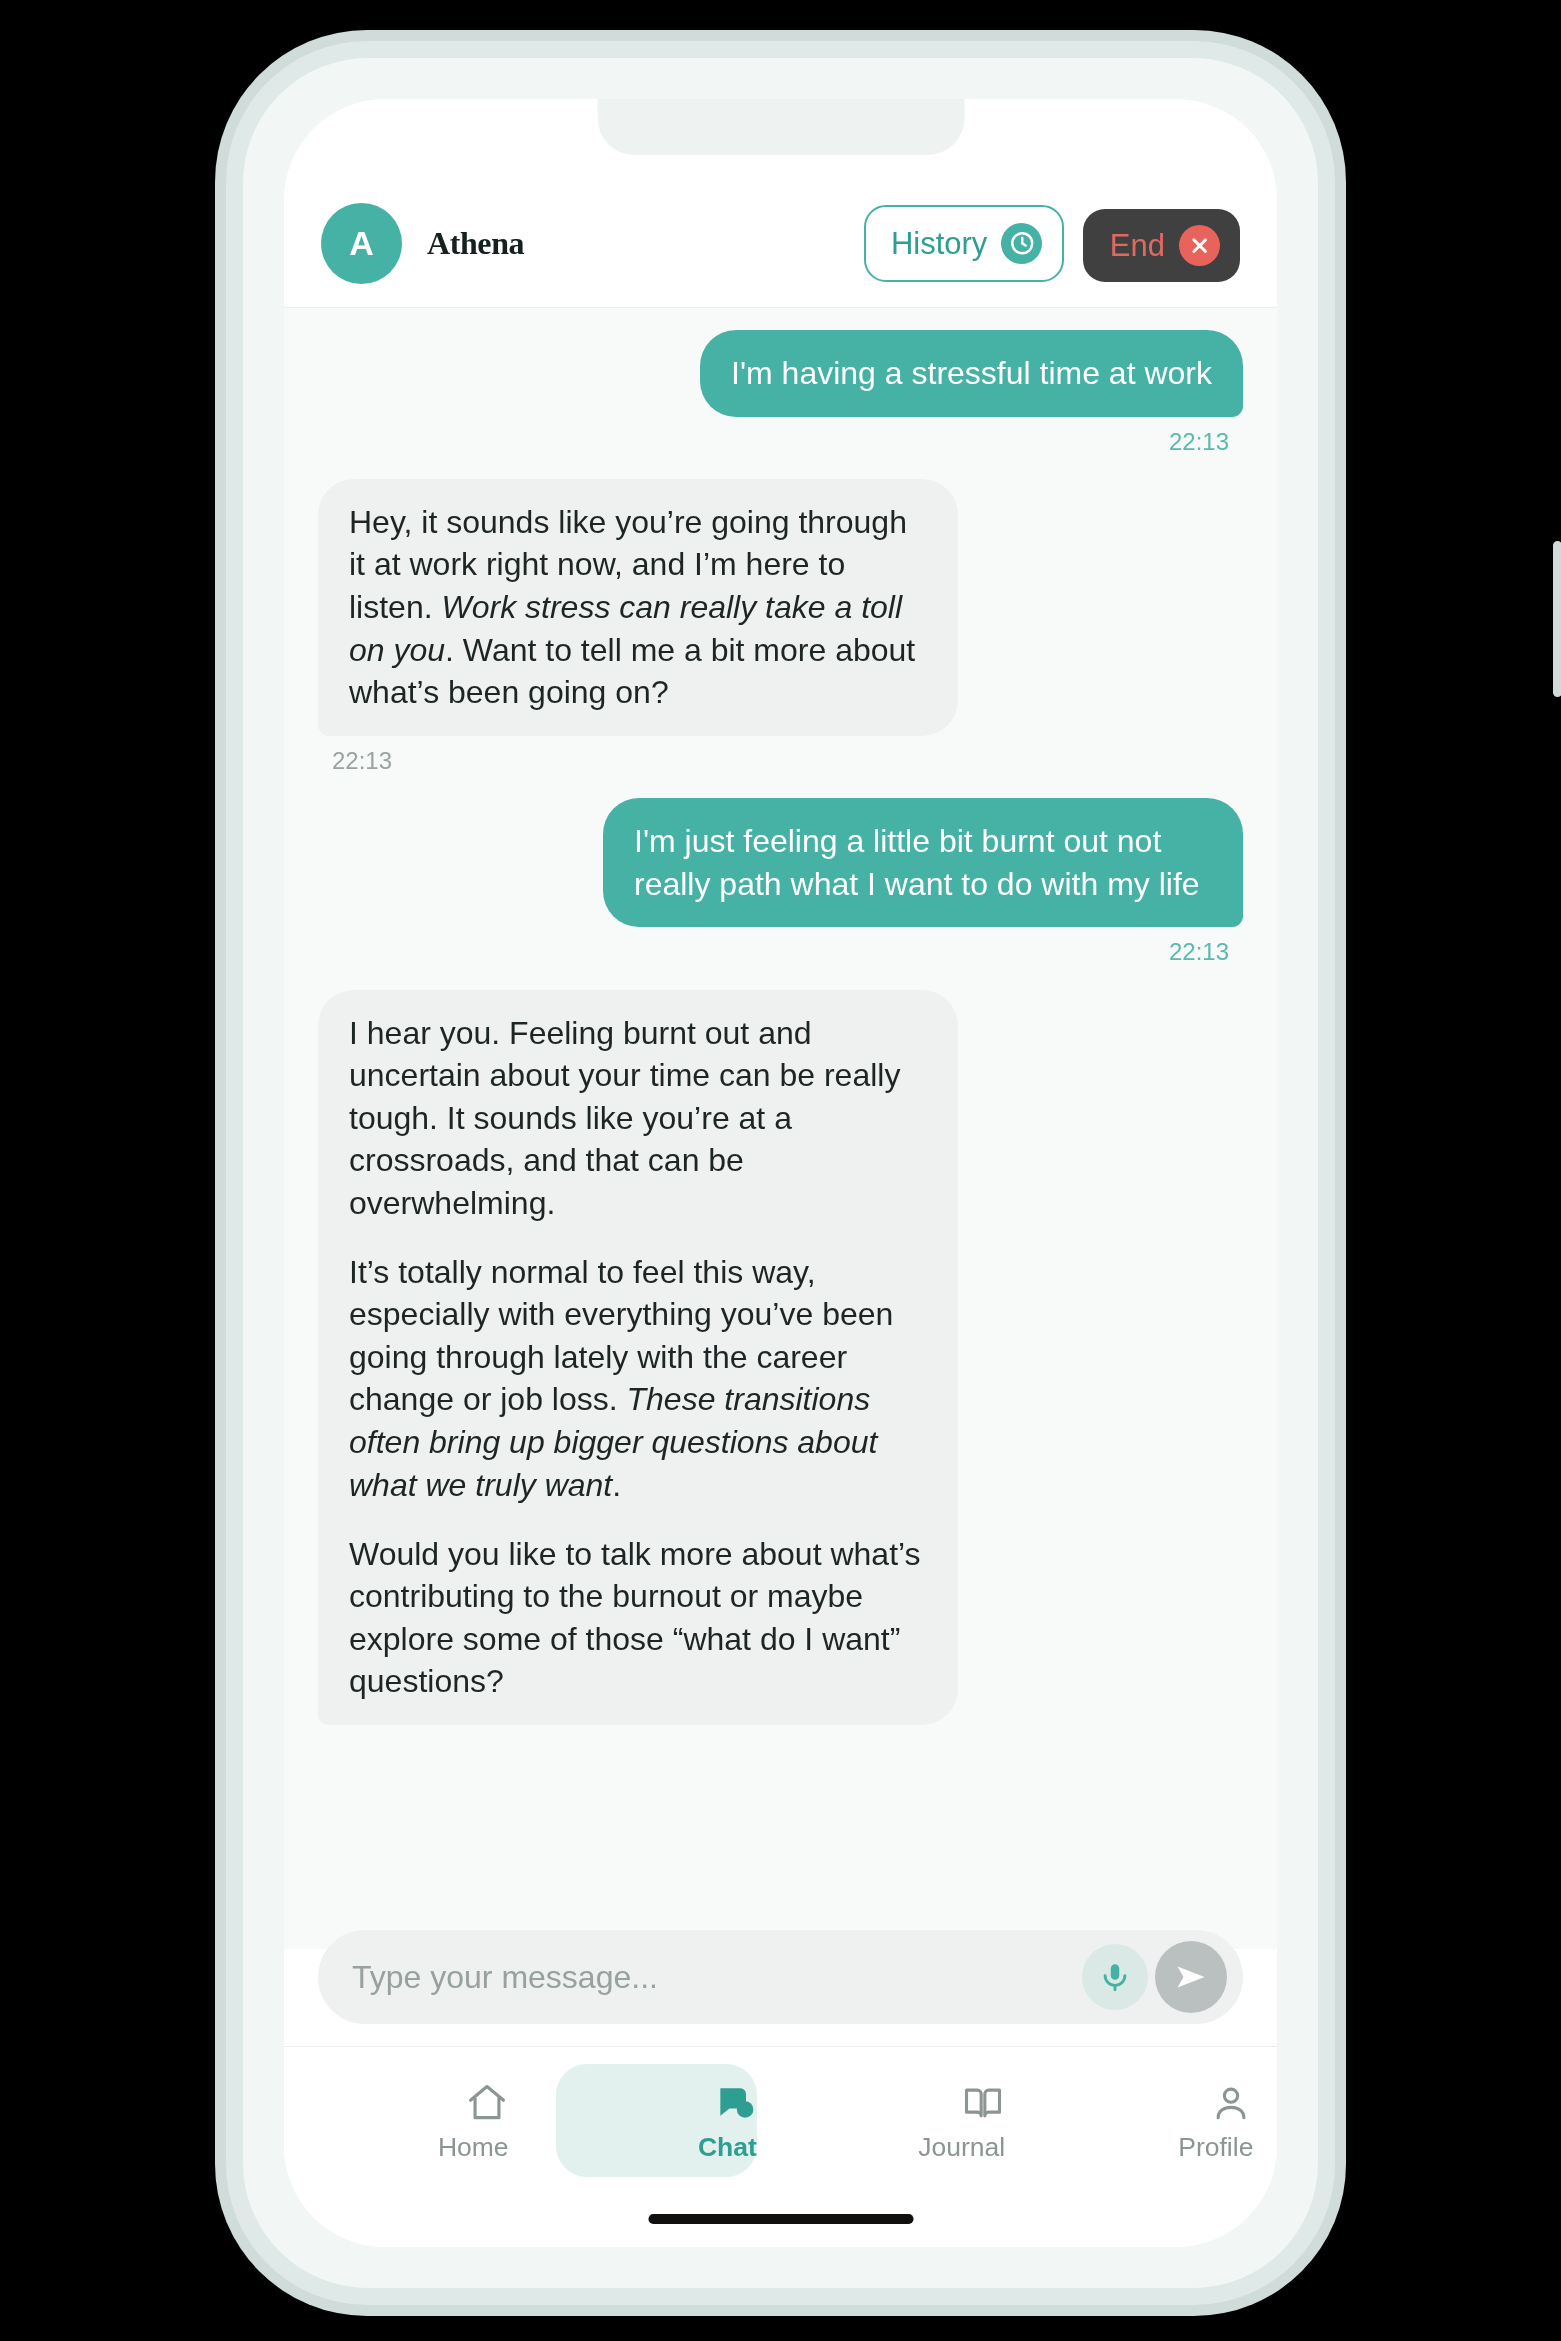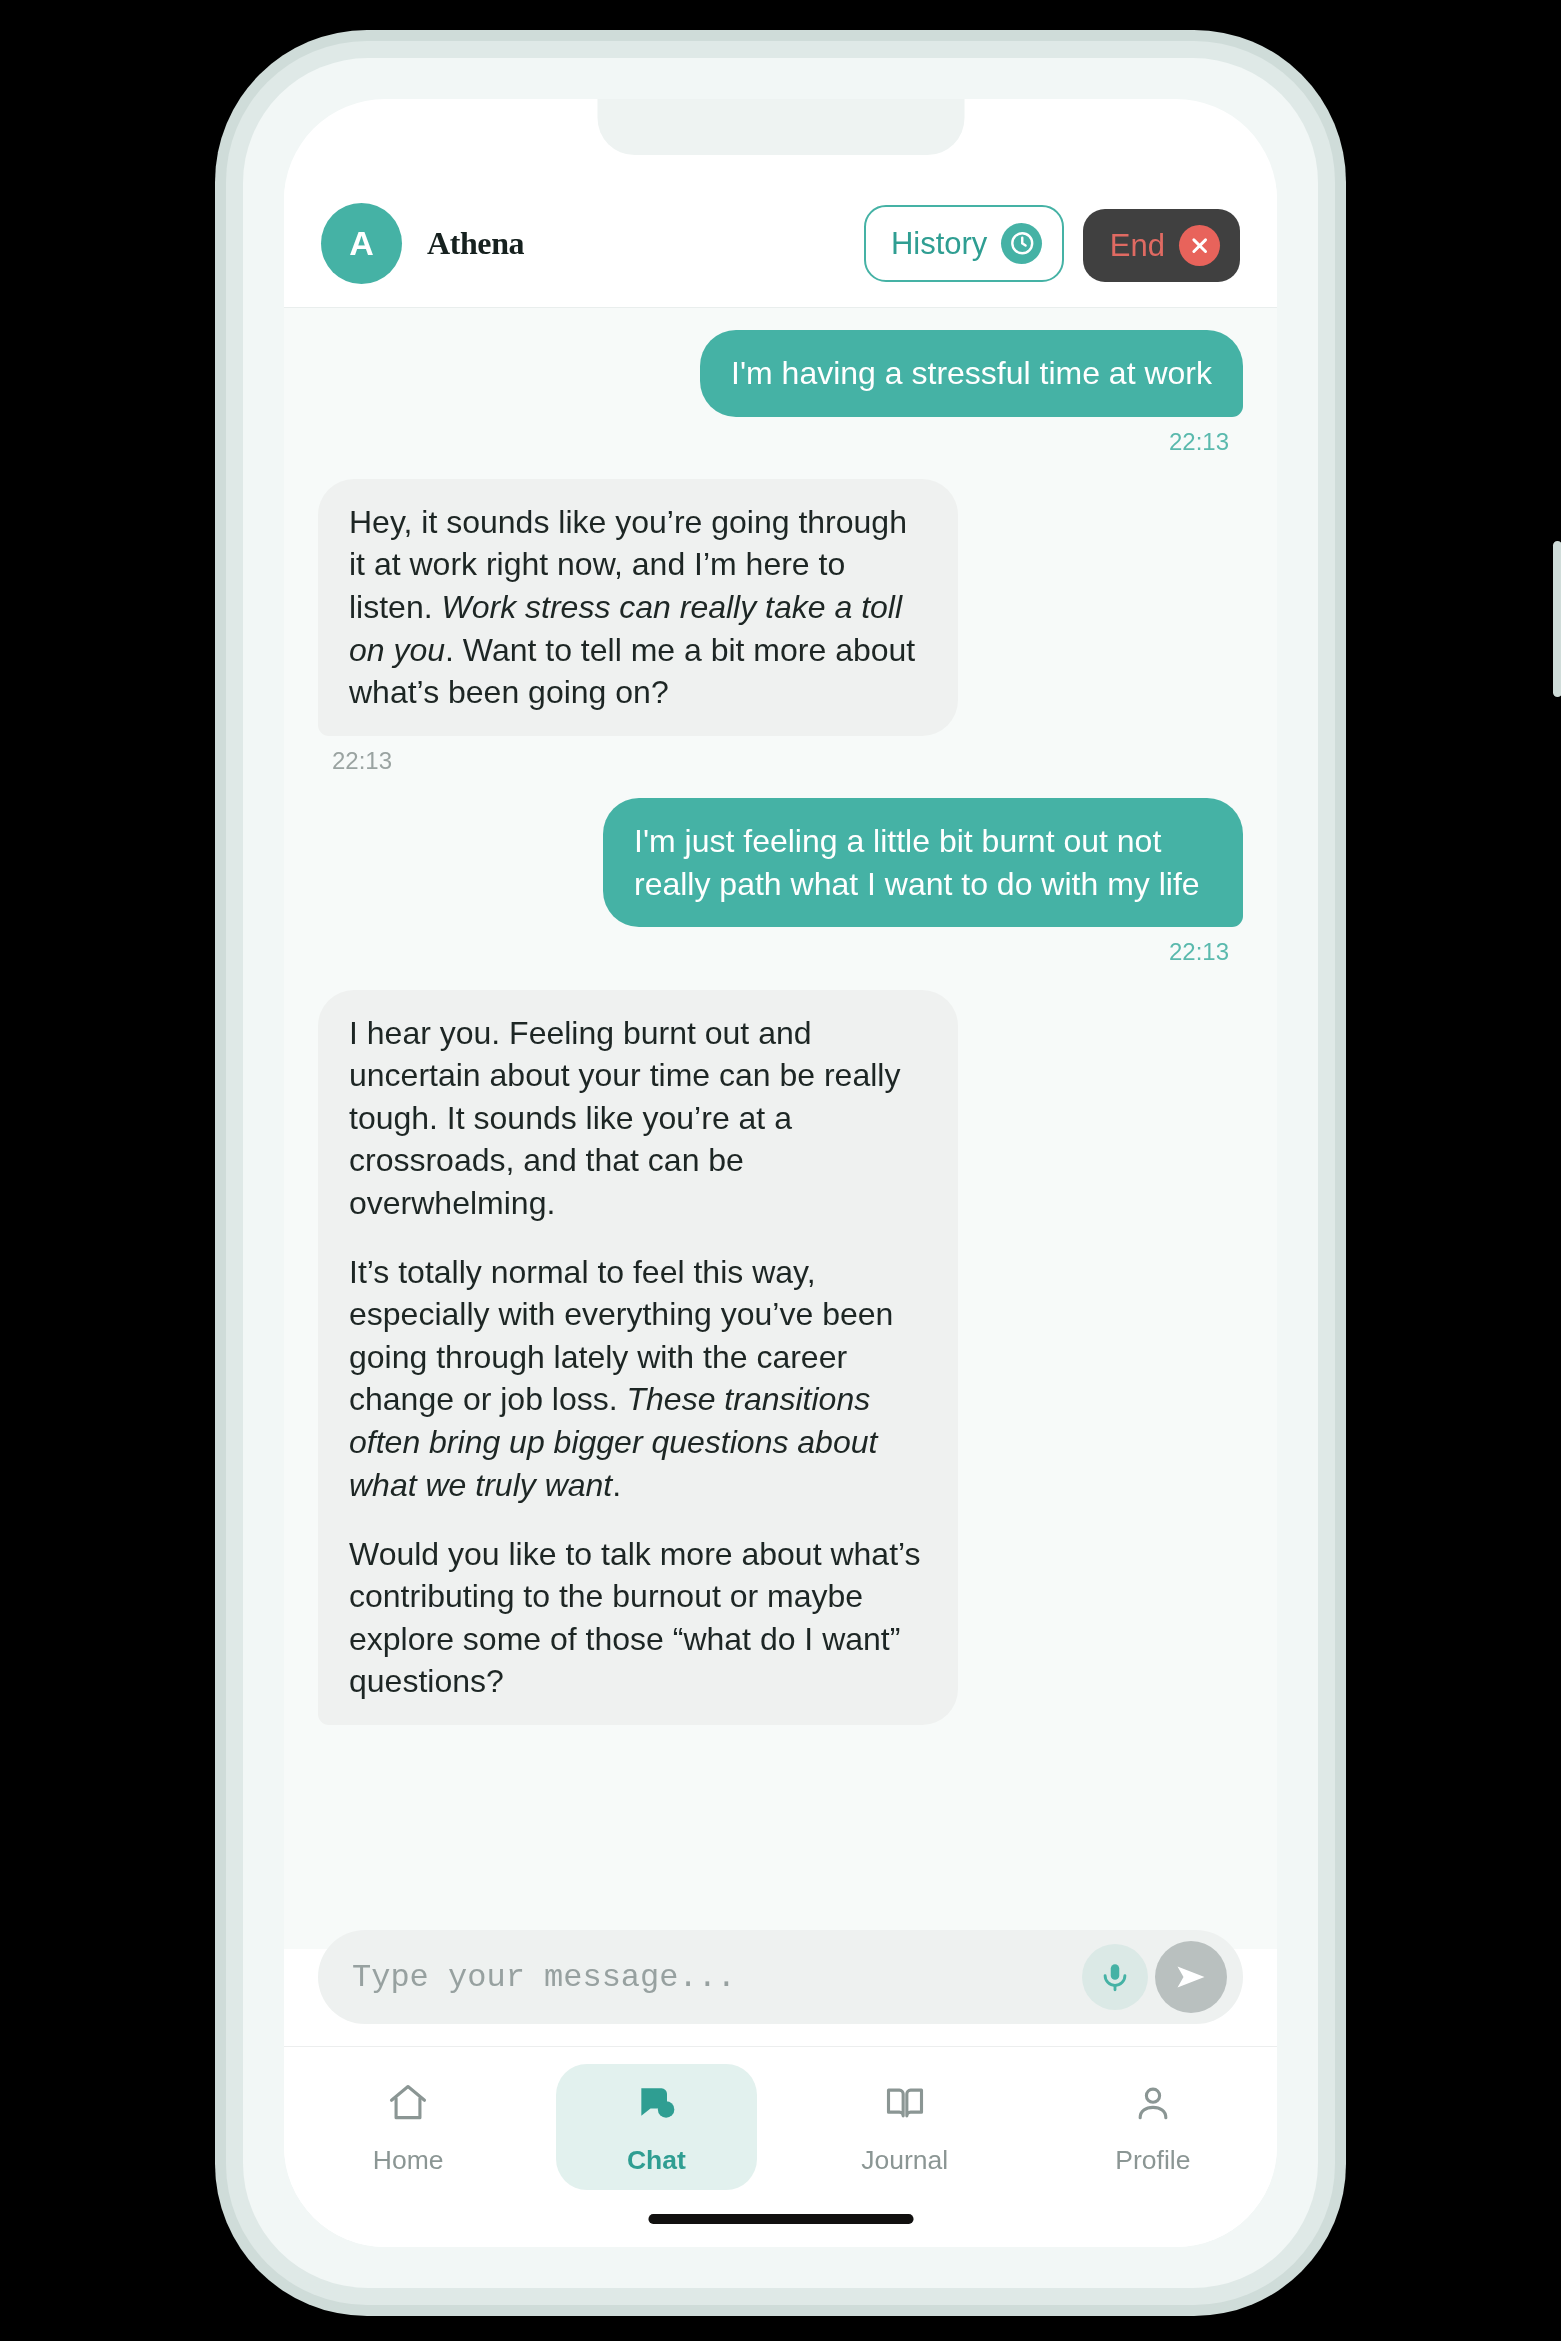--- a/index.html
+++ b/index.html
@@ -191,21 +191,21 @@
     border-radius: 47px;
     display: flex;
     align-items: center;
     padding: 0 15.6px 0 34px;
   }
   .composer-input {
     flex: 1;
     border: none;
     outline: none;
     background: transparent;
-    font-family: Liberation Mono, monospace;
+    font-family: Liberation Sans, sans-serif;
     font-size: 32px;
     color: #000000;
   }
   .composer-input::placeholder { color: #97a1a0; }
   .mic-btn {
     width: 66px; height: 66px;
     border-radius: 50%;
     background: #dbe9e6;
     display: flex; align-items: center; justify-content: center;
     flex: none;
@@ -230,22 +230,22 @@
     align-items: flex-start;
     justify-content: space-around;
     padding-top: 17px;
   }
   .tab {
     width: 201px;
     padding: 17px 0 14px 0;
     border-radius: 31px;
     display: flex;
     flex-direction: column;
-    align-items: center;
-    gap: 17px;
+    align-items: flex-end;
+    gap: 4px;
   }
   .tab.active { background: #e2f1ee; }
   .tab .lbl { font-size: 26.5px; color: #8b9694; }
   .tab.active .lbl { color: #2f9e92; font-weight: bold; }
 
   .home-indicator {
     position: absolute;
     left: 50%;
     transform: translateX(-50%);
     bottom: 23.4px;

